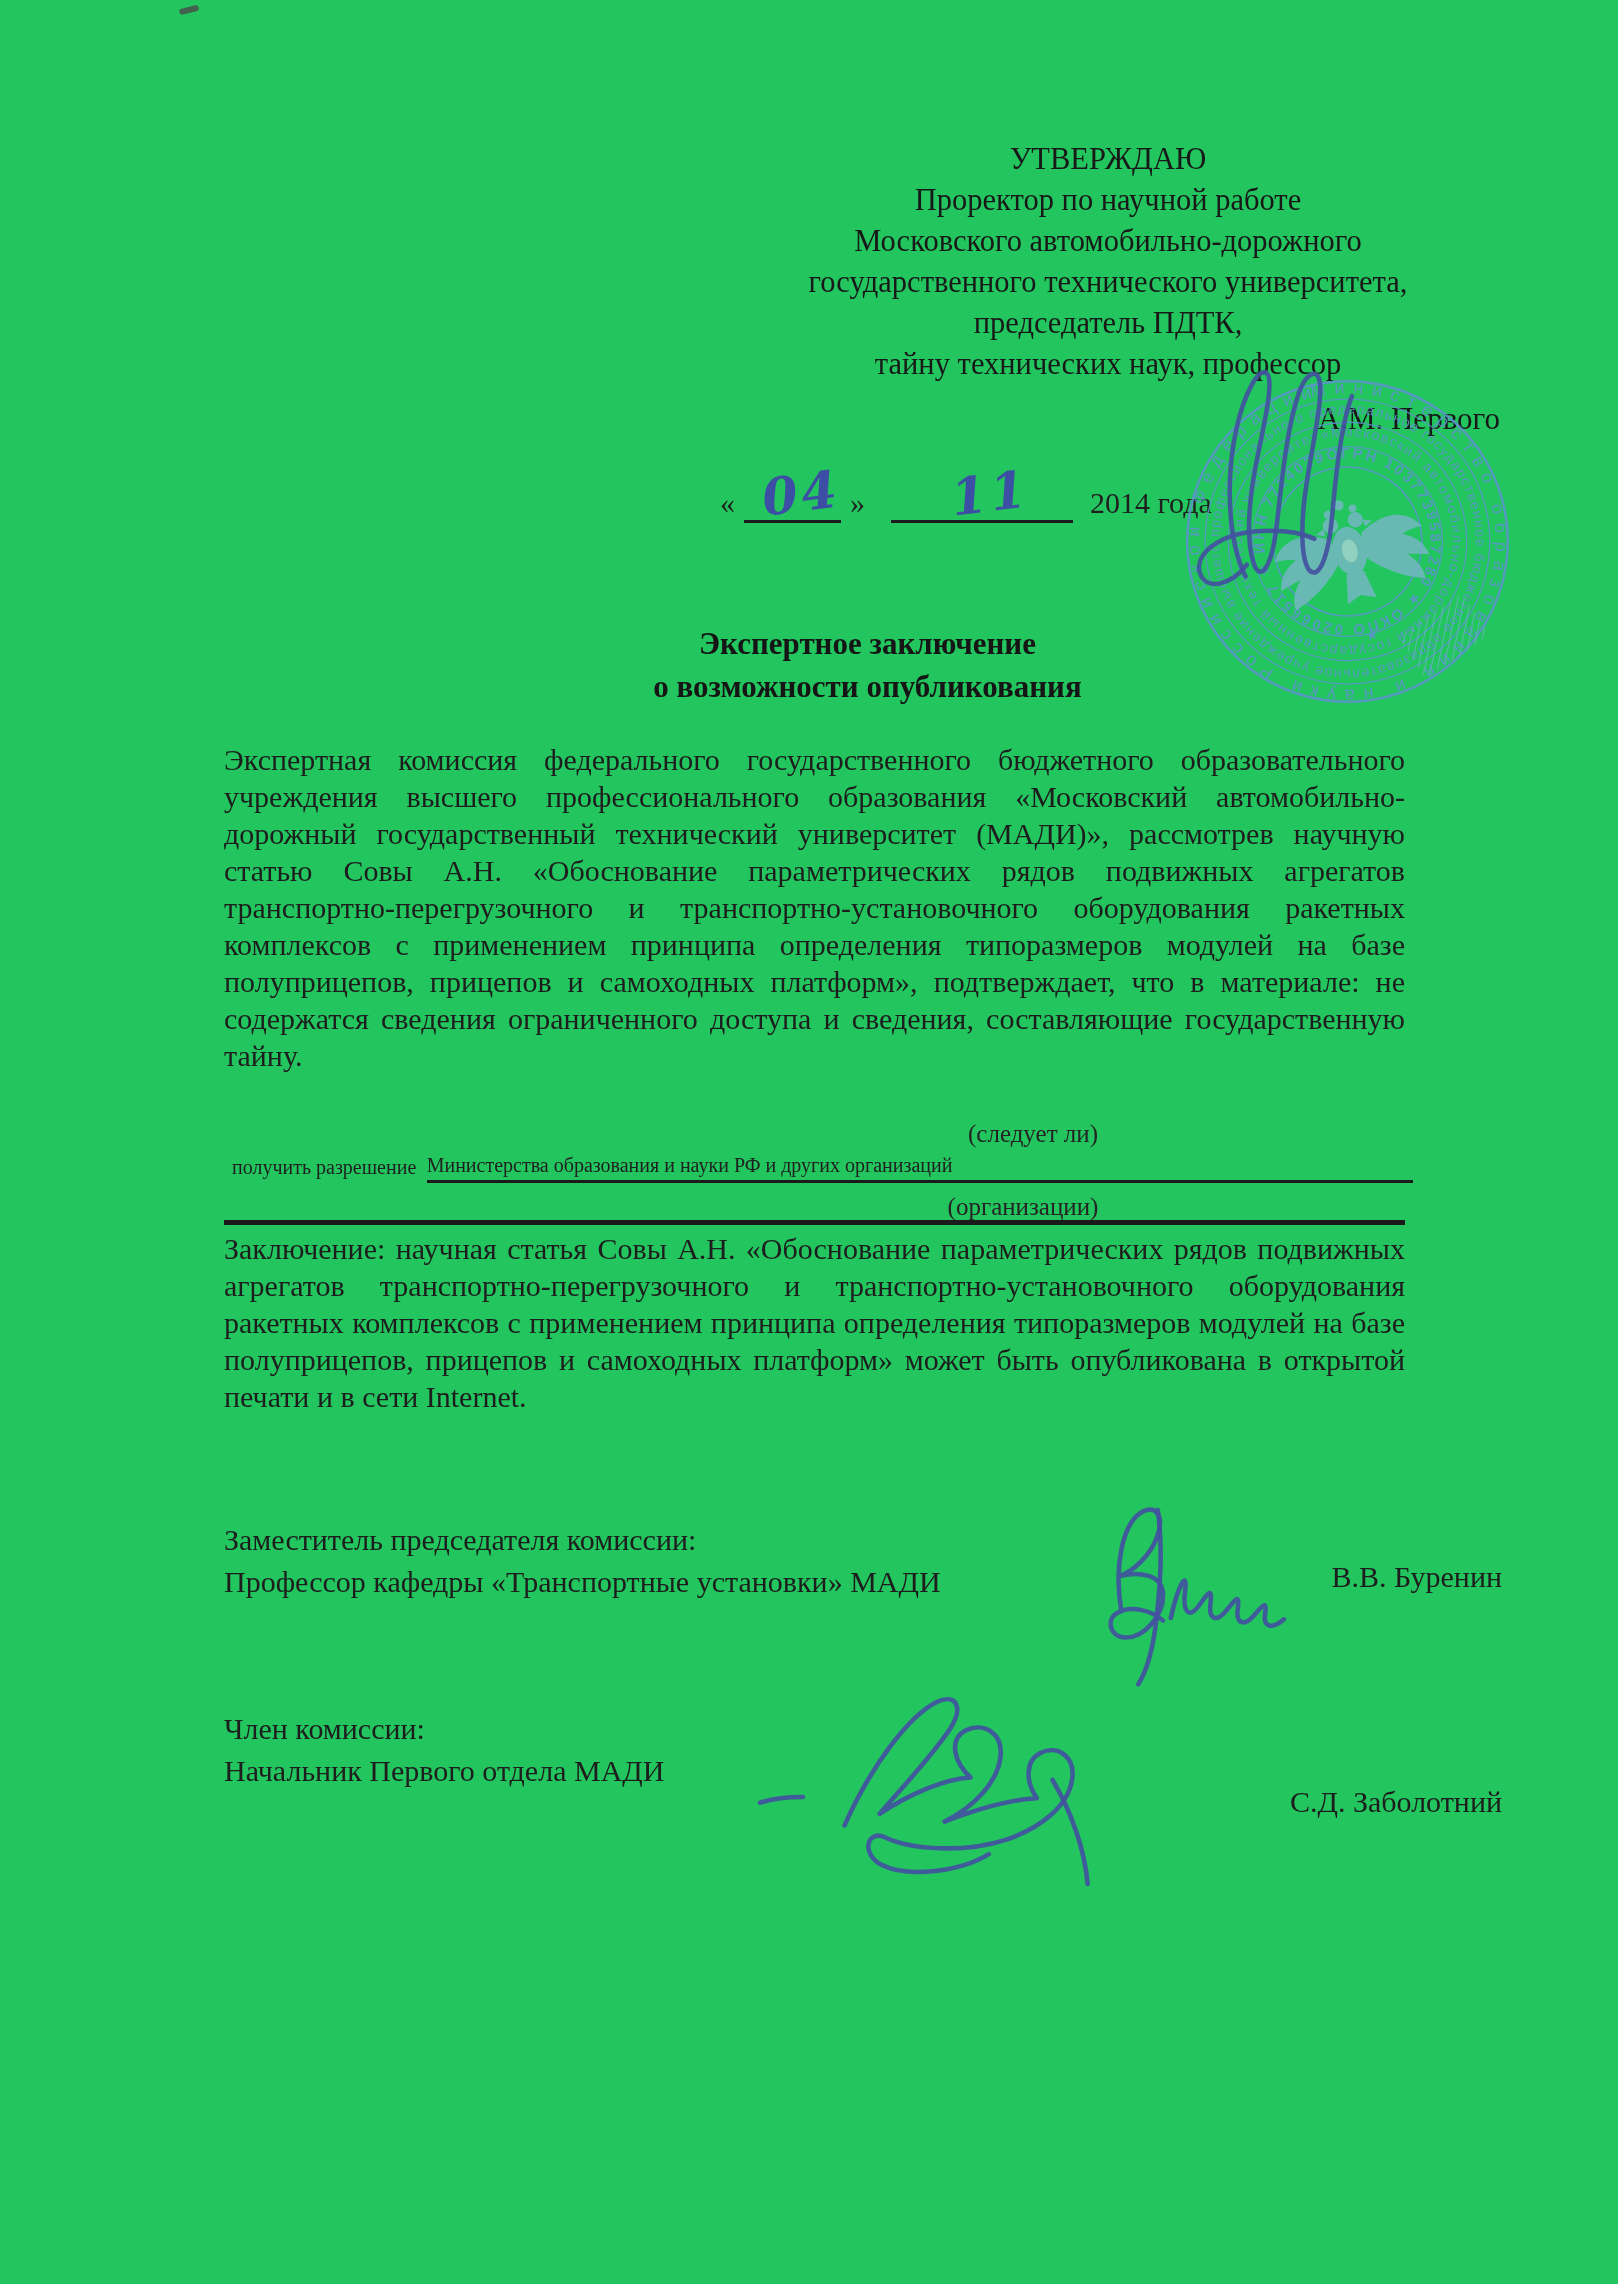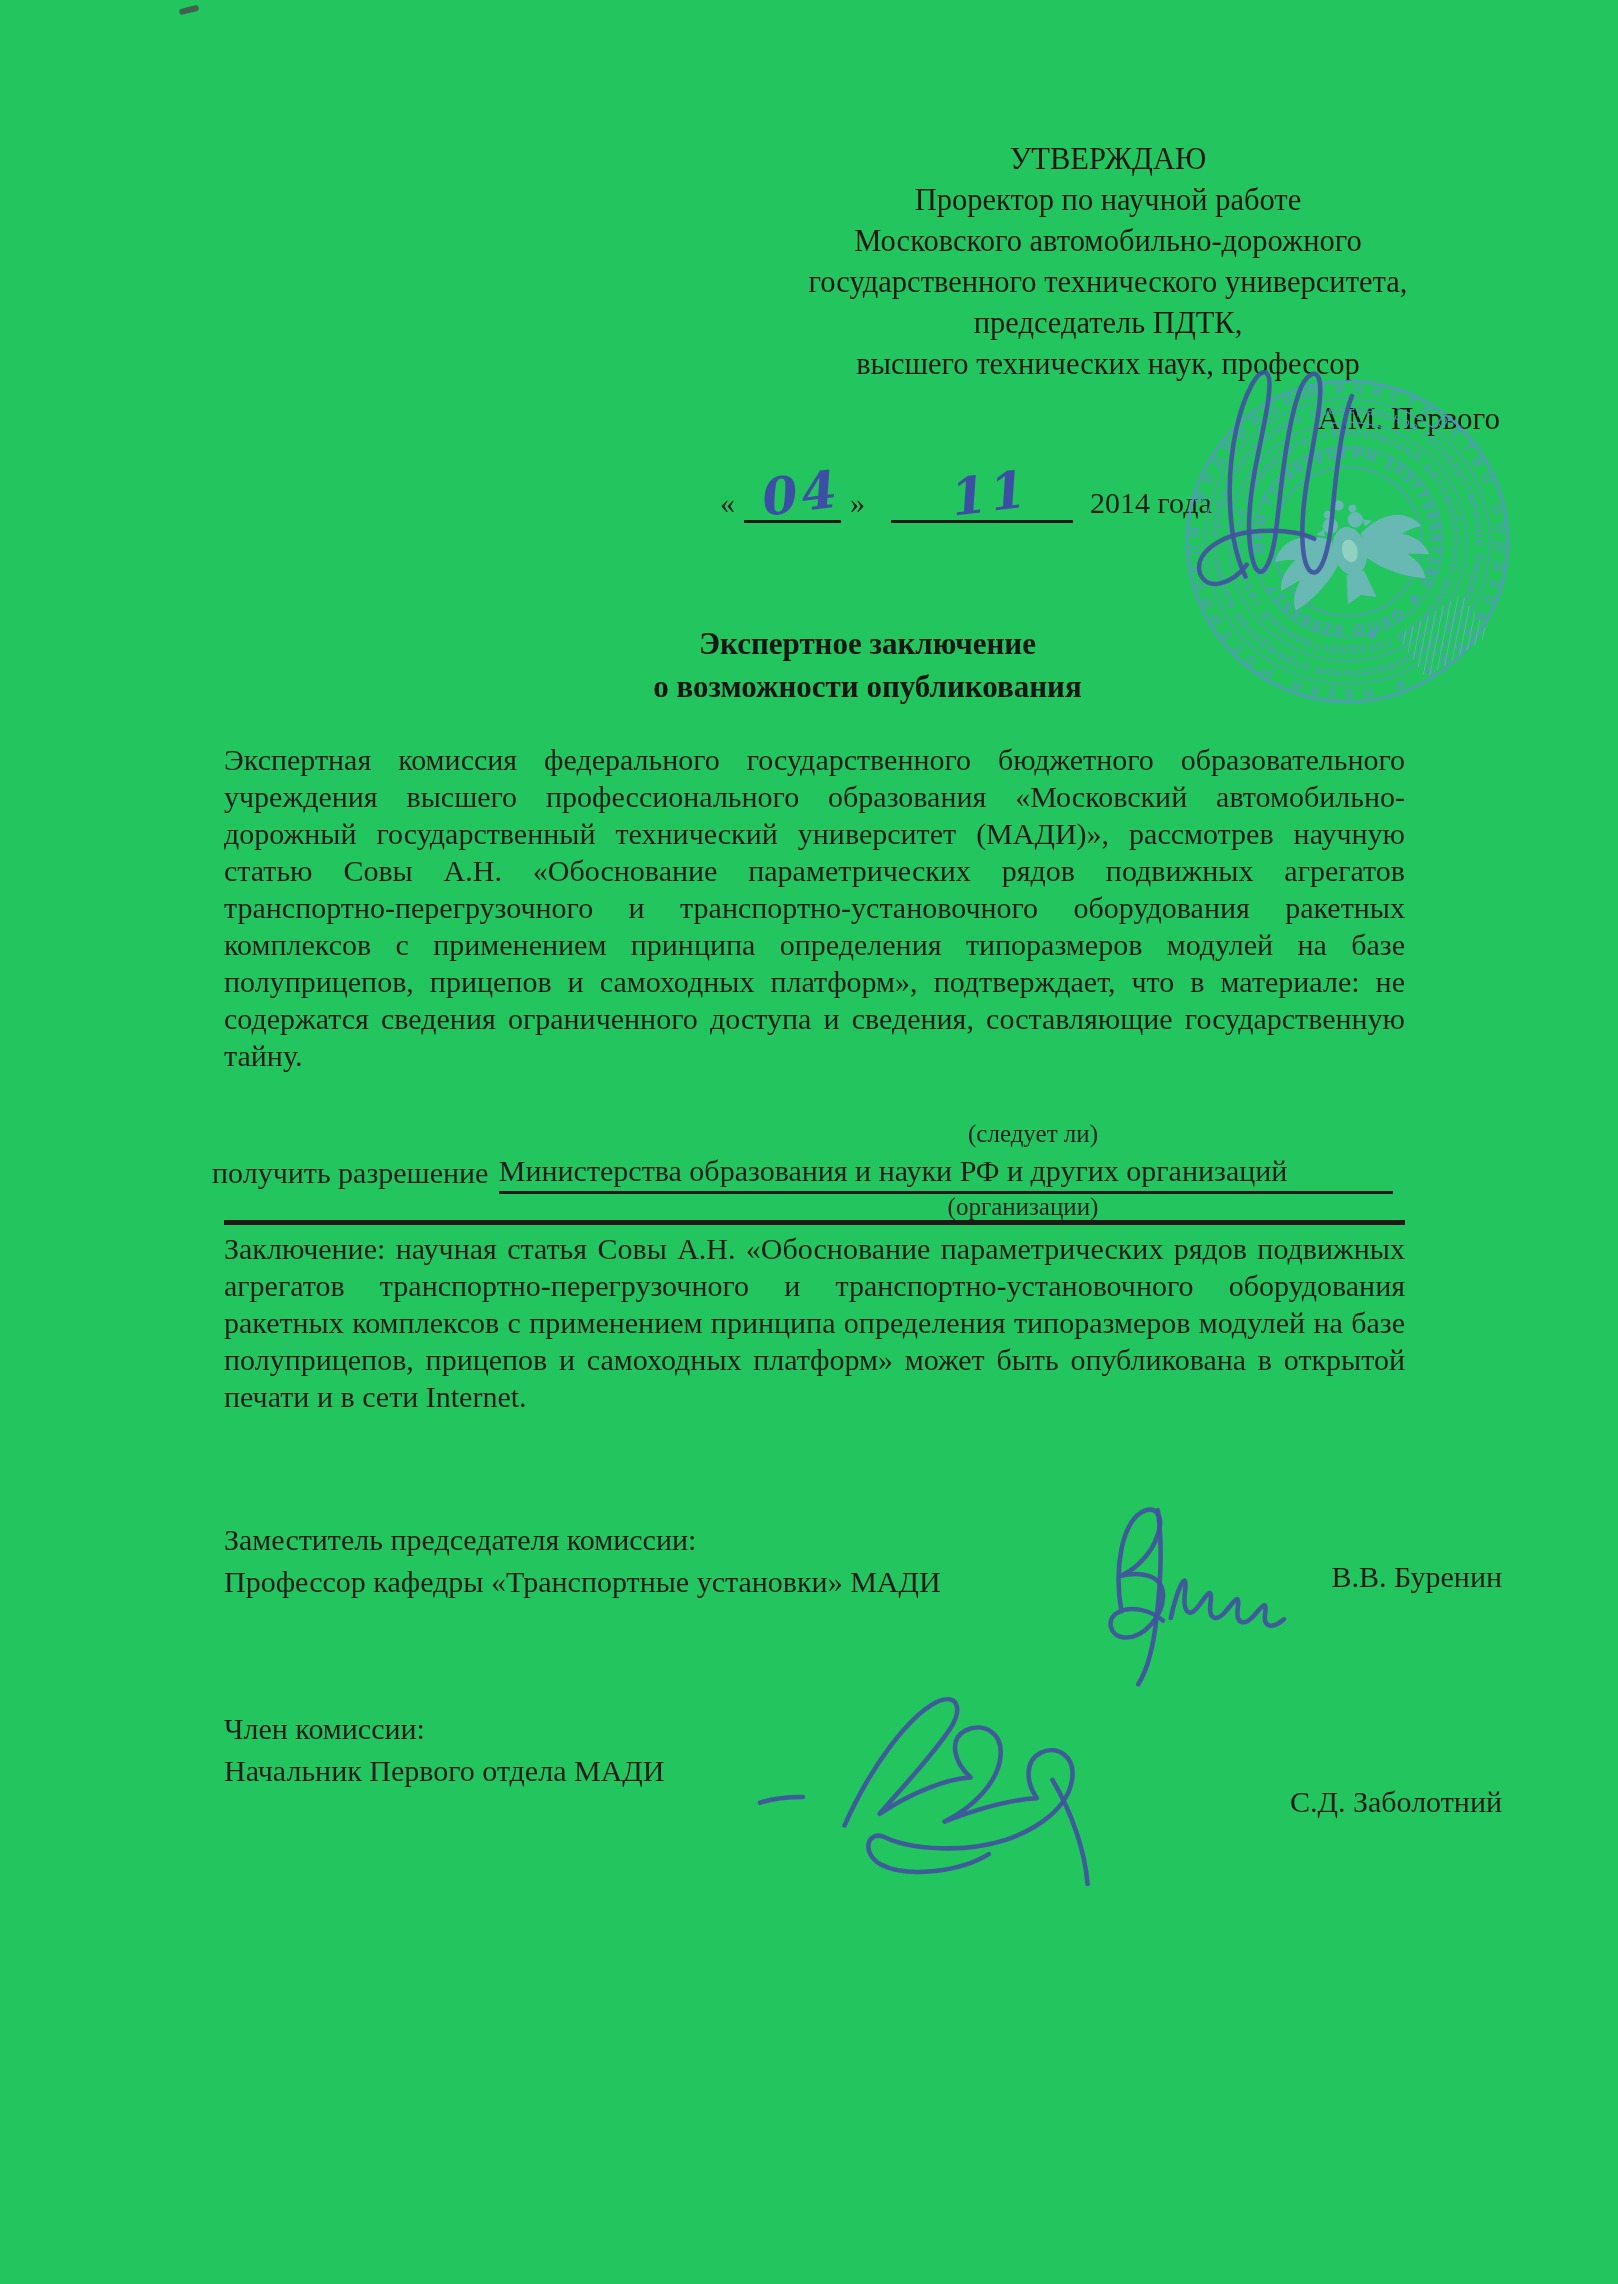--- a/index.html
+++ b/index.html
@@ -64,22 +64,22 @@
   .pub-line .lbl{white-space:nowrap;padding-bottom:3.9px;}
   .fill-blank{
     flex:1;margin-left:18px;border-bottom:3.9px solid #1b1b1b;
     text-align:center;padding-bottom:2.6px;
   }
   .hint{position:absolute;font-size:25px;color:#242424;text-align:center;}
   .hint1{left:838px;top:1120px;width:390px;}
   .hint2{left:828px;top:1193px;width:390px;}
 
   .perm-line{
-    position:absolute;left:212px;top:1154px;width:1181px;
-    font-size:30px;display:flex;align-items:flex-end;white-space:nowrap;text-align:right;
+    position:absolute;left:232px;top:1154px;width:1181px;
+    font-size:20px;display:flex;align-items:flex-end;white-space:nowrap;text-align:right;
   }
   .perm-line .lbl{padding-bottom:3.9px;}
   .underlined{border-bottom:3.9px solid #1b1b1b;margin-left:10.4px;padding-bottom:2.6px;}
   .tail-fill{flex:1;border-bottom:3.9px solid #1b1b1b;height:6.5px;}
   .hrule{position:absolute;left:224px;top:1220px;width:1181px;height:5.2px;background:#1a1a1a;}
 
   
   .sig-role{position:absolute;left:224px;font-size:30px;line-height:42px;color:#1d1d1d;}
   .sig-name{position:absolute;font-size:30px;color:#1d1d1d;text-align:right;}
   .role1{top:1519px;}
@@ -109,21 +109,21 @@
 <div class="page">
 
   <div class="speck"></div>
 
   <div class="approval">
     <div>УТВЕРЖДАЮ</div>
     <div>Проректор по научной работе</div>
     <div>Московского автомобильно-дорожного</div>
     <div>государственного технического университета,</div>
     <div>председатель ПДТК,</div>
-    <div>высшего технических наук, профессор</div>
+    <div>тайну технических наук, профессор</div>
   </div>
 
   <div class="approver">А.М. Первого</div>
 
   <div class="date-line">
     <span class="q">«</span>
     <span class="blank blank-day">
       <span class="handwritten hand-day">04</span>
     </span>
     <span class="q">»</span>

